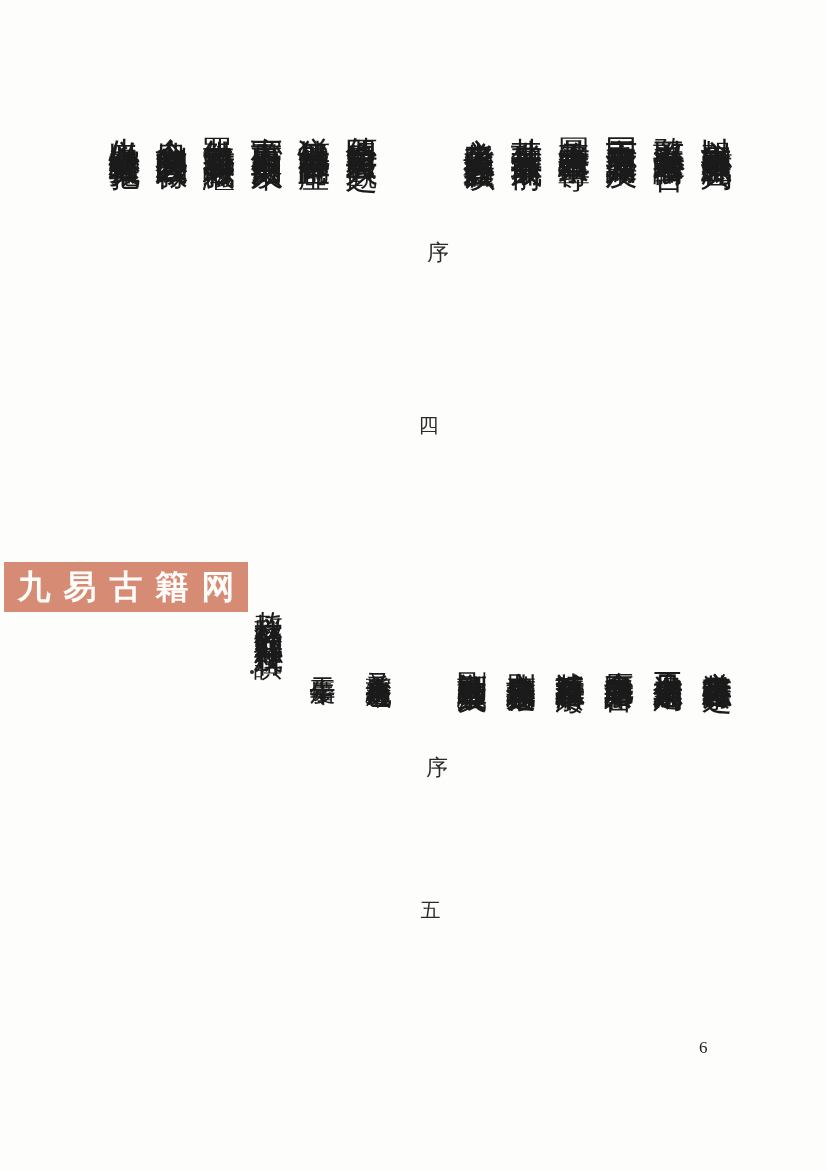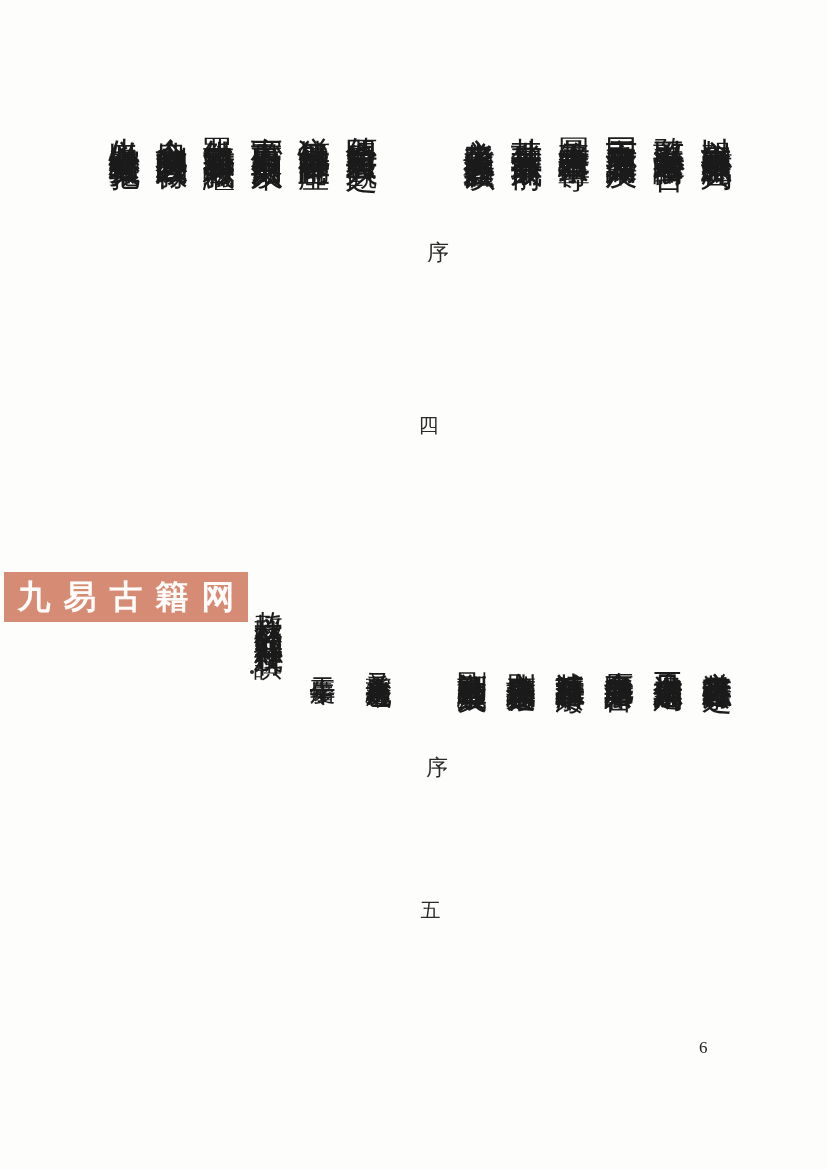--- a/index.html
+++ b/index.html
@@ -50,21 +50,20 @@
   .watermark{
     position:absolute;
     left:4px;top:562px;
     width:244px;height:50px;
     display:flex;align-items:center;justify-content:center;
     font-size:33px;
     letter-spacing:13px;
     text-indent:13px;
     font-weight:bold;
     font-family:"DejaVu Serif", serif;
-    margin-top:10px;
   }
   .page-number{
     position:absolute;
     left:699px;top:1038px;
     font-size:17px;
     color:#222;
     font-family:"Liberation Serif", serif;
   }
   .speck{
     position:absolute;

